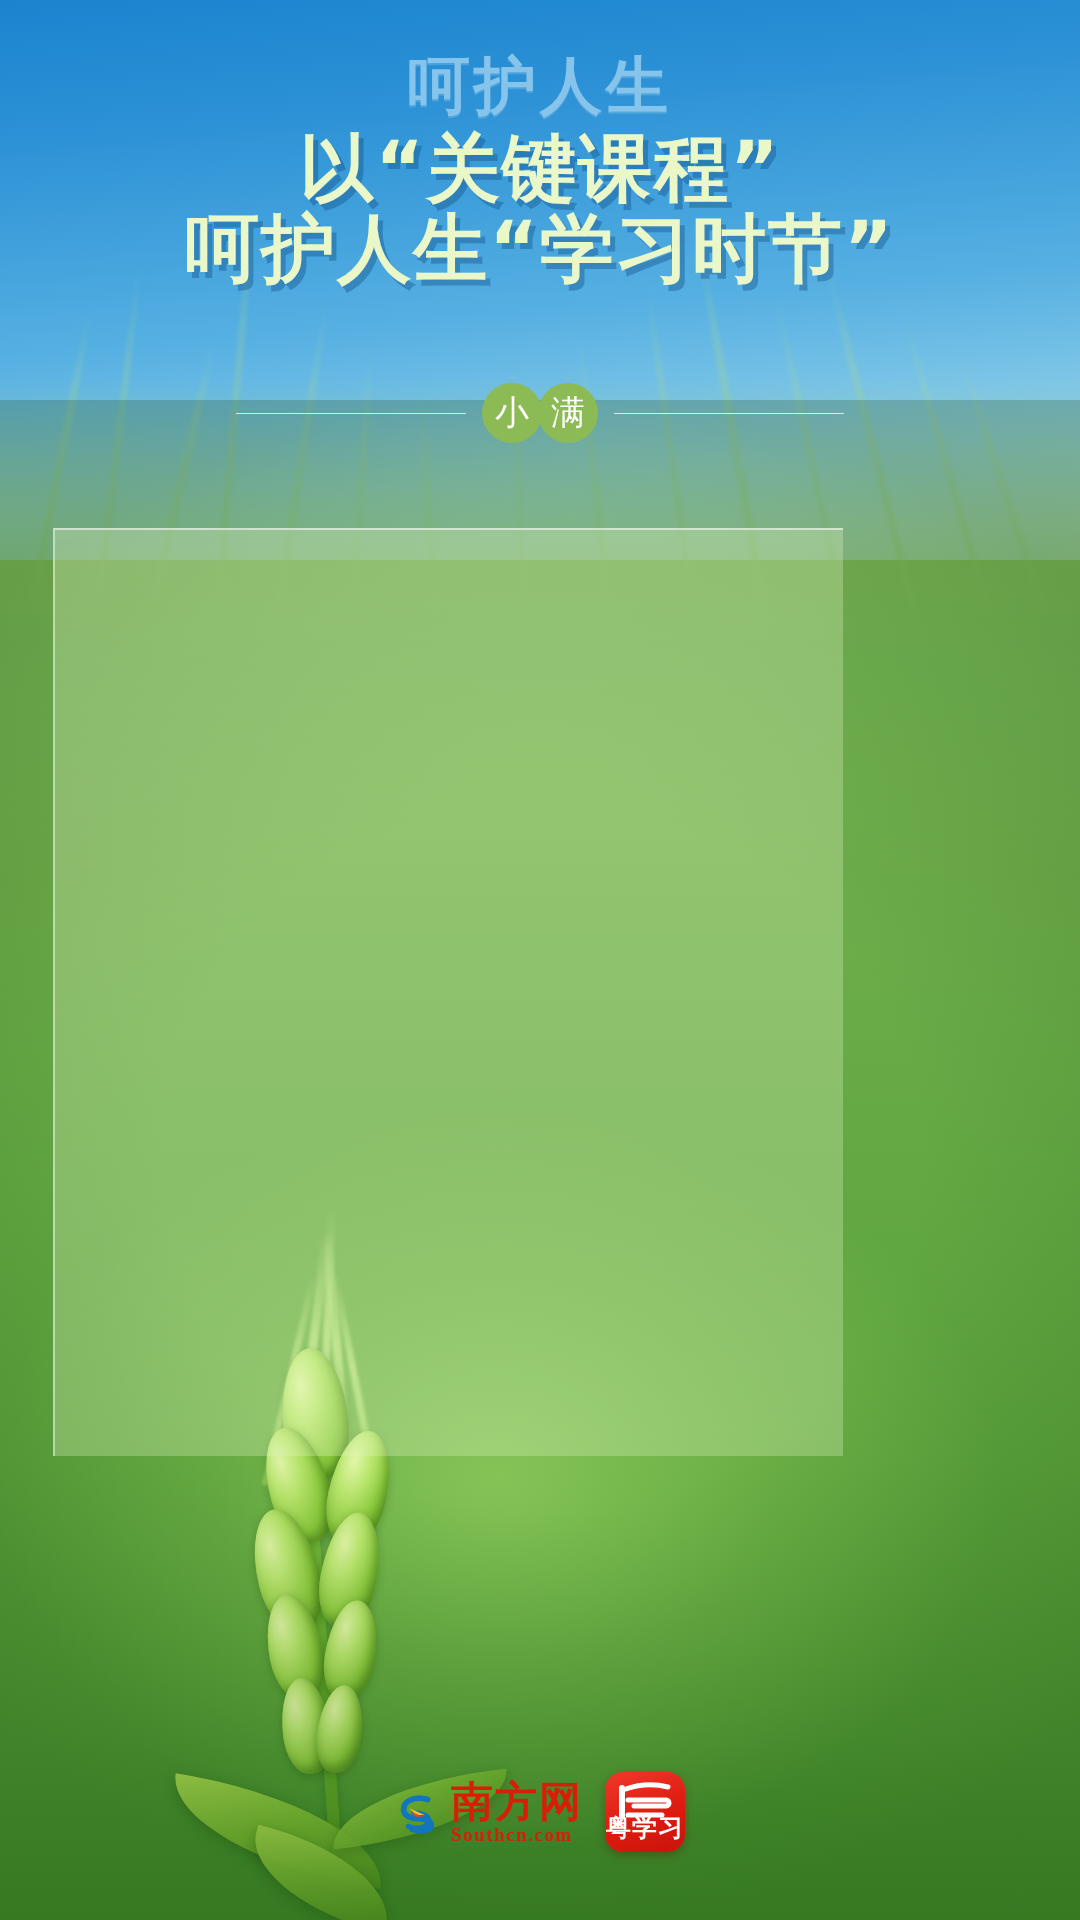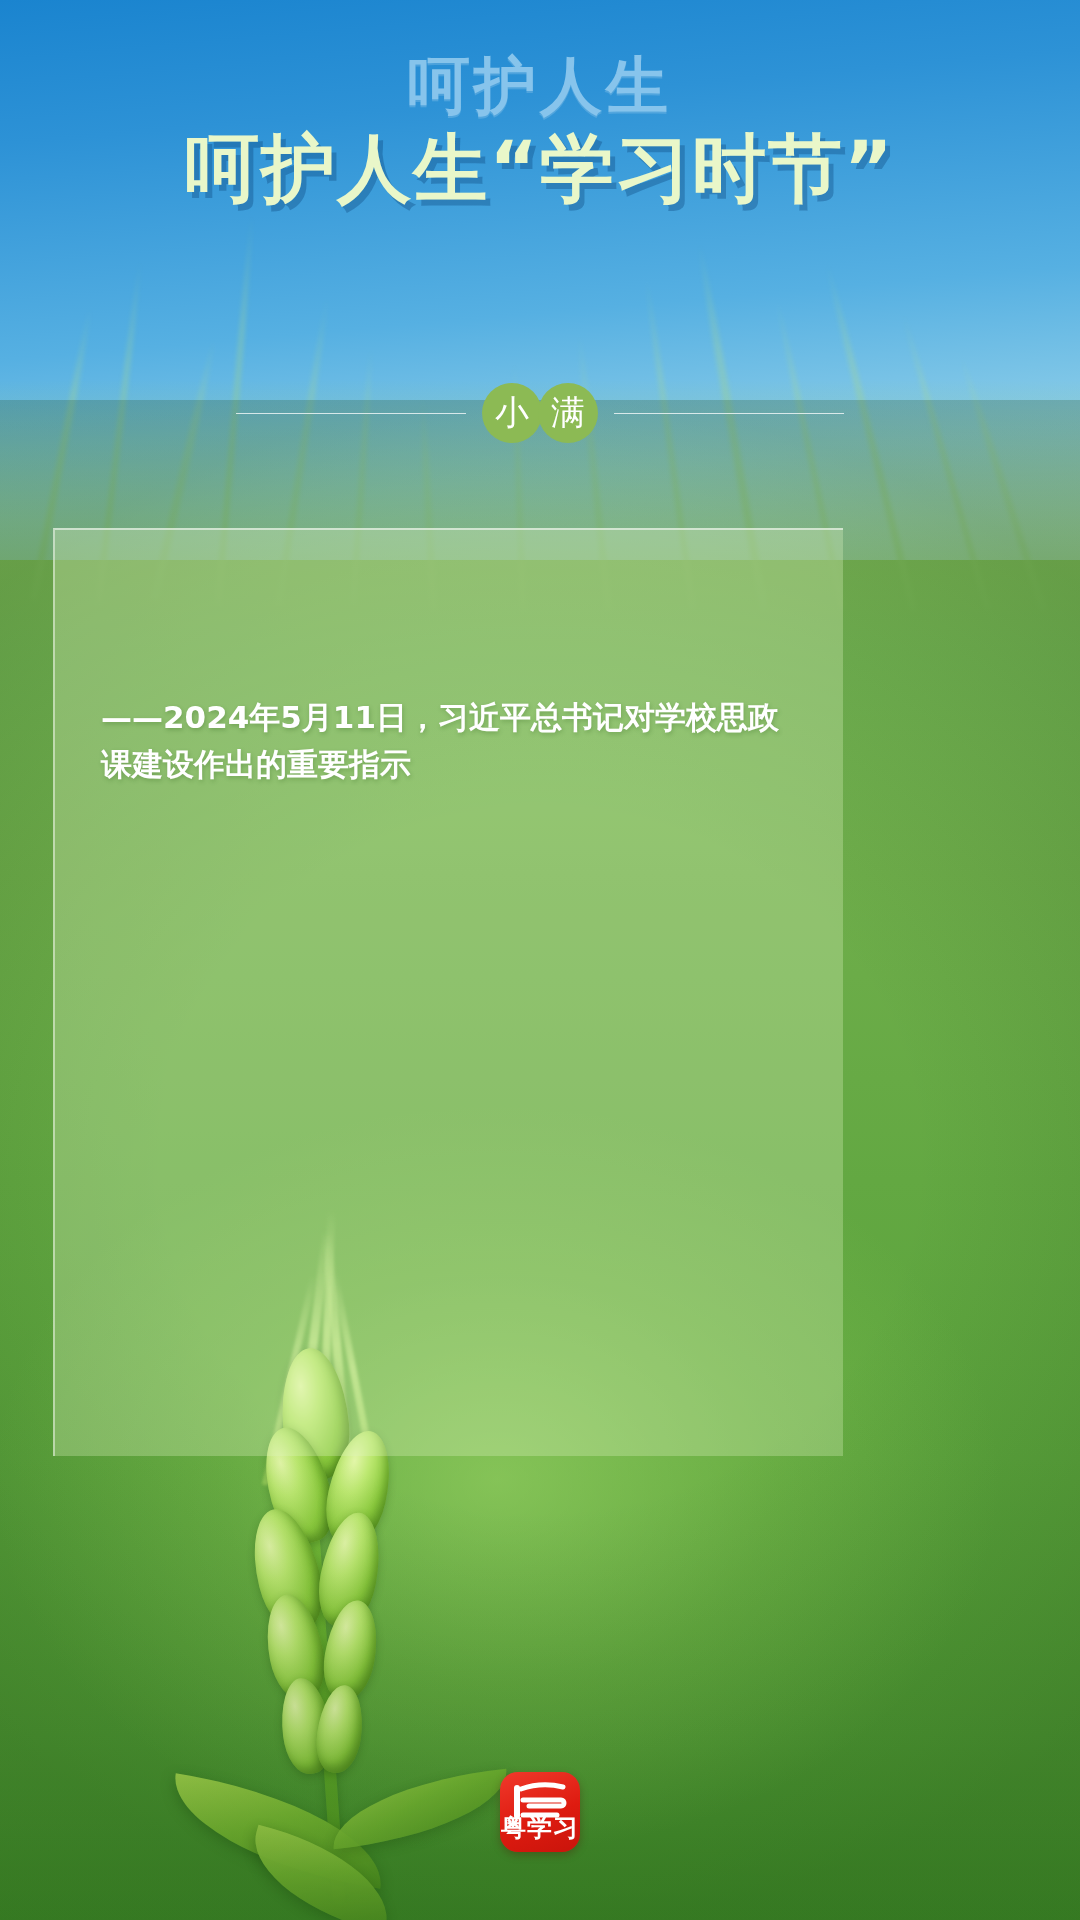--- a/index.html
+++ b/index.html
@@ -238,40 +238,54 @@
     <div class="leaf" style="left:246px; top:614px; width:150px; height:70px;  border-radius:0 90% 0 90%; transform:rotate(16deg); opacity:.95;"></div>
   </div>
 
   <div class="bg-vignette"></div>
 
   <div class="brand">
     <span class="brand-text">呵护人生</span>
   </div>
 
   <div class="title">
+    <div class="title-line">以“关键课程”</div>
     <div class="title-line">呵护人生“学习时节”</div>
   </div>
 
   <div class="term">
     <div class="term-rule"></div>
     <div class="term-circles">
       <div class="term-circle">小</div>
       <div class="term-circle">满</div>
     </div>
     <div class="term-rule"></div>
   </div>
 
   <div class="panel">
     <div class="panel-inner">
-      <div class="attrib">——2024年5月11日，习近平总书记对学校思政课建设作出的重要指示</div>
     </div>
   </div>
 
   <div class="logos">
 
+    <div class="logo-southcn">
+      <div class="logo-mark">
+        <svg viewBox="0 0 48 48" width="46" height="46">
+          <path d="M34 11 C22 7, 9 12, 9 21 C9 28, 17 31, 24 31 C31 31, 38 33, 38 38 C38 43, 28 45, 18 42" fill="none" stroke="#1176bc" stroke-width="6" stroke-linecap="round"></path>
+          <path d="M14 39 C24 43, 35 40, 35 33 C35 27, 27 25, 20 25" fill="none" stroke="#1176bc" stroke-width="5.5" stroke-linecap="round"></path>
+          <path d="M15 20 L31 27 L22 27 Z" fill="#f5c518"></path>
+          <path d="M17 24 L30 29 L21 29 Z" fill="#e8452b"></path>
+        </svg>
+      </div>
+      <div class="logo-south-text">
+        <span class="logo-cn">南方网</span>
+        <span class="logo-en">Southcn.com</span>
+      </div>
+    </div>
 
     <div class="logo-yue">
       <div class="yue-glyph">
         <svg viewBox="0 0 58 40" width="58" height="40">
           <path d="M6 6 L6 34" stroke="#ffffff" stroke-width="6" stroke-linecap="round"></path>
           <path d="M10 7 C24 2, 40 2, 52 5" stroke="#ffffff" stroke-width="5" fill="none" stroke-linecap="round"></path>
           <path d="M12 18 L50 18 C54 18, 54 24, 50 24 L18 24" stroke="#ffffff" stroke-width="5" fill="none" stroke-linecap="round"></path>
           <path d="M12 33 L46 33" stroke="#ffffff" stroke-width="5" stroke-linecap="round"></path>
         </svg>
       </div>

